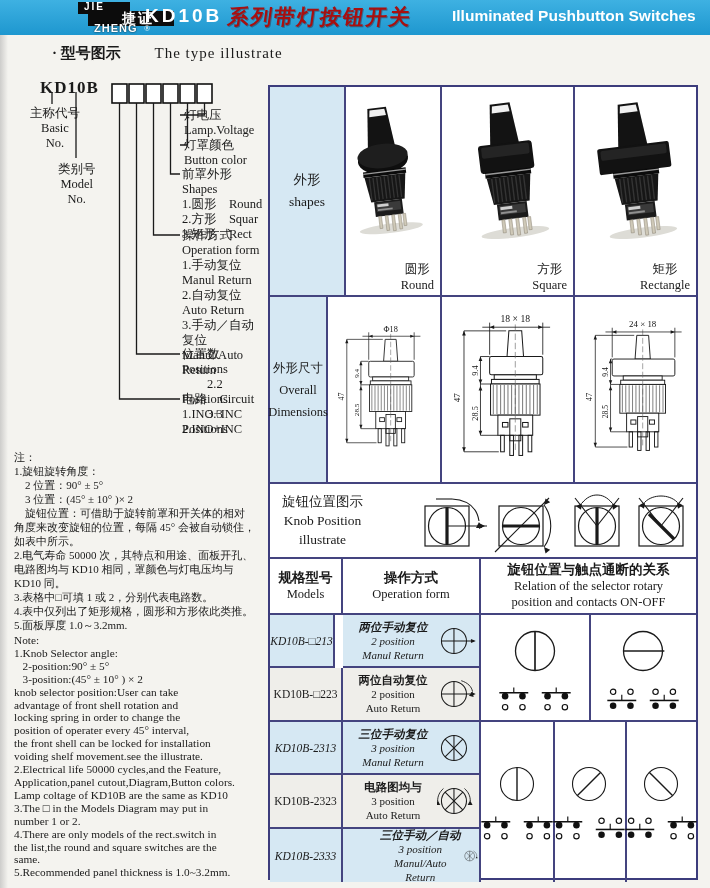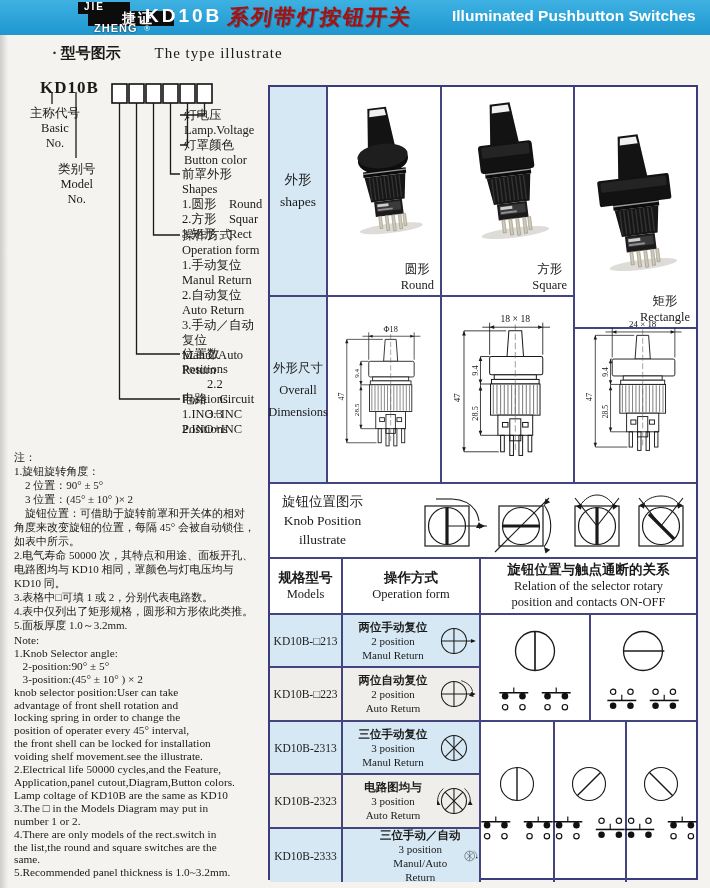--- a/index.html
+++ b/index.html
@@ -51,21 +51,21 @@
   .knob-label{position:absolute;left:12px;top:8px;font-size:13.5px;line-height:19px;text-align:center;}
   .knobpos{position:absolute;top:6px;width:82px;height:64px;}
   .th{display:flex;flex-direction:column;align-items:center;justify-content:center;
       font-size:12.5px;line-height:16px;text-align:center;}
   .th .cjk{font-weight:bold;font-size:13.5px;}
   .rowcell{display:flex;align-items:center;justify-content:center;font-size:11.5px;}
   .opcell{display:flex;align-items:center;padding-left:8px;}
   .optext{width:92px;text-align:center;font-size:11px;line-height:14px;}
   .optext .cjk{font-weight:bold;font-size:11.5px;white-space:nowrap;}
   .opicon{width:46px;height:40px;margin-left:2px;}
-  .bg-blue{background:#d6e8f3;}
+  .bg-blue{background:#d6e8f3;font-style:italic;}
   .bg-alt{background:#efeeea;}
   .subcell{position:absolute;display:flex;flex-direction:column;align-items:center;
            justify-content:center;gap:9px;}
   .scan-edge{position:absolute;left:0;top:35px;width:8px;height:853px;
              background:linear-gradient(90deg,rgba(90,90,95,.25),rgba(90,90,95,0));}
 </style>
 </head>
 <body>
 
 <div class="page">
@@ -168,21 +168,21 @@
 3.The □ in the Models Diagram may put in
 number 1 or 2.
 4.There are only models of the rect.switch in
 the list,the round and square switches are the
 same.
 5.Recommended panel thickness is 1.0~3.2mm.</div>
   </div>
 
   <div id="panel">
 
-    <div class="cell hdrcell b-r b-b pre" style="left:0;top:0;width:58px;height:210px;">外形
+    <div class="cell hdrcell b-r b-b pre" style="left:0;top:0;width:76px;height:210px;">外形
 shapes</div>
     <div class="cell b-r b-b" style="left:58px;top:0;width:114px;height:210px;">
       <div class="ph-svg"><svg width="100%" height="100%" viewBox="0 0 120 150" preserveAspectRatio="xMidYMid meet">
             <g transform="rotate(-7 60 75)">
               <ellipse cx="60" cy="140" rx="34" ry="5" fill="#dddcd6"></ellipse>
               <polygon points="50,10 70,10 75,56 45,56" fill="#131313"></polygon>
               <polygon points="52,12 68,12 69,19 51,19" fill="#f0f0f0"></polygon>
               <ellipse cx="60" cy="66" rx="27" ry="15" fill="#0e0e0e"></ellipse>
               <ellipse cx="60" cy="62" rx="27" ry="13" fill="#1e1e1e"></ellipse>
               <rect x="37" y="77" width="46" height="6" fill="#0b0b0b"></rect>
@@ -242,21 +242,21 @@
               <rect x="62" y="126" width="3" height="17" fill="#cfc9b8" stroke="#8a8373" stroke-width="0.5"></rect>
               <rect x="69" y="126" width="3" height="16" fill="#cfc9b8" stroke="#8a8373" stroke-width="0.5"></rect>
               <rect x="74" y="126" width="3" height="13" fill="#cfc9b8" stroke="#8a8373" stroke-width="0.5"></rect>
             </g>
           </svg></div>
       <div class="ph-label">
         <div>方形</div>
         <div>Square</div>
       </div>
     </div>
-    <div class="cell b-b" style="left:305px;top:0;width:121px;height:210px;margin-top:32px;">
+    <div class="cell b-b" style="left:305px;top:0;width:121px;height:210px;">
       <div class="ph-svg"><svg width="100%" height="100%" viewBox="0 0 120 150" preserveAspectRatio="xMidYMid meet">
             <g transform="rotate(-7 60 75)">
               <ellipse cx="60" cy="140" rx="34" ry="5" fill="#dddcd6"></ellipse>
               <polygon points="50,10 70,10 75,56 45,56" fill="#131313"></polygon>
               <polygon points="52,12 68,12 69,19 51,19" fill="#f0f0f0"></polygon>
               <rect x="24" y="52" width="72" height="26" rx="2" fill="#121212"></rect>
               <rect x="27" y="54" width="66" height="10" rx="2" fill="#242424"></rect>
               <rect x="37" y="77" width="46" height="6" fill="#0b0b0b"></rect>
               <line x1="37" y1="79" x2="83" y2="79" stroke="#9a9a9a" stroke-width="1.4"></line>
               <polygon points="38,83 82,83 78,110 42,110" fill="#161616"></polygon>
@@ -541,21 +541,21 @@
     <div class="cell th b-r b-b" style="left:73px;top:472px;width:138px;height:56px;">
       <div class="cjk">操作方式</div>
       <div>Operation form</div>
     </div>
     <div class="cell th b-b" style="left:211px;top:472px;width:215px;height:56px;">
       <div class="cjk">旋钮位置与触点通断的关系</div>
       <div>Relation of the selector rotary</div>
       <div>position and contacts ON-OFF</div>
     </div>
 
-    <div class="cell rowcell bg-blue b-r b-b" style="left:0;top:528px;width:73px;height:53px;">KD10B-□213</div>
+    <div class="cell rowcell bg-blue b-r b-b" style="left:0;top:528px;width:65px;height:53px;">KD10B-□213</div>
     <div class="cell opcell bg-blue b-r b-b" style="left:73px;top:528px;width:138px;height:53px;">
       <div class="optext">
           <div class="cjk">两位手动复位</div>
         <div class="pre">2 position
 Manul Return</div>
         </div>
       <div class="opicon"><svg width="100%" height="100%" viewBox="0 0 52 42" preserveAspectRatio="xMidYMid meet">
             <g stroke="#1a1a1a" fill="none" stroke-width="1.3">
               <circle cx="21" cy="21" r="15.5"></circle>
               <line x1="21" y1="5.5" x2="21" y2="36.5"></line>

